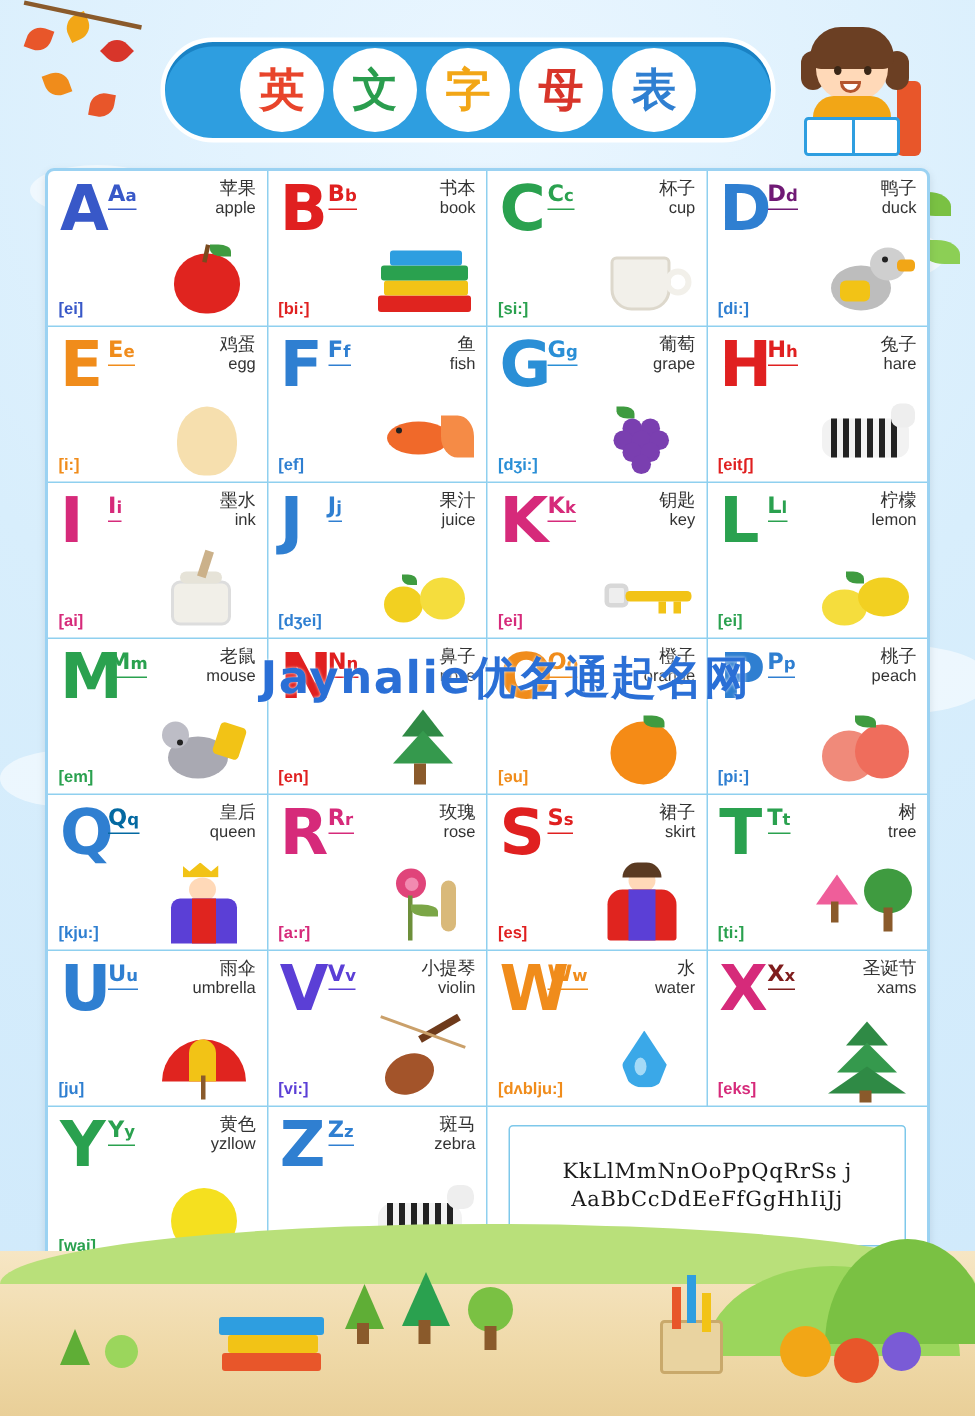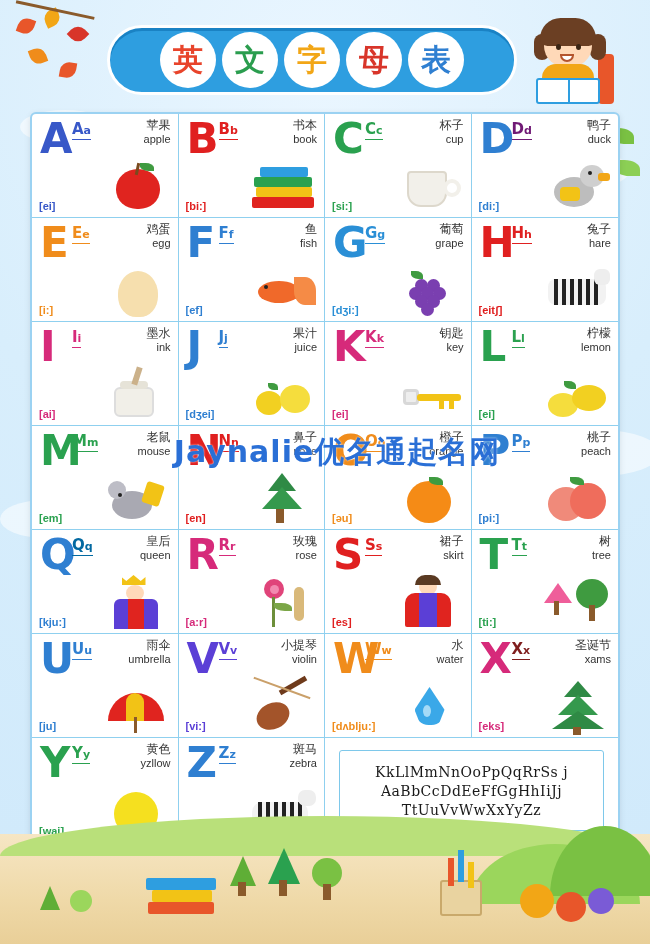--- a/index.html
+++ b/index.html
@@ -530,21 +530,20 @@
             <div class="sh" style="left:52px;top:20px;width:4px;height:24px;background:#222;"></div>
       <div class="sh" style="left:52px;top:8px;width:18px;height:16px;background:#eee;border-radius:7px;"></div>
       <div class="sh" style="left:10px;top:42px;width:5px;height:12px;background:#222;"></div>
       <div class="sh" style="left:50px;top:42px;width:5px;height:12px;background:#222;"></div>
           </div>
         </div>
         <div class="cell last-row alpha-cell" style="border-right: none;">
   <div class="alpha-box">
     <div class="alpha-line">KkLlMmNnOoPpQqRrSs j</div>
             <div class="alpha-line">AaBbCcDdEeFfGgHhIiJj</div>
-            <div class="alpha-line">TtUuVvWwXxYyZz</div>
   </div>
         </div>
       </div>
   </div>
 
   <div id="watermark">Jaynalie优名通起名网</div>
 
   <div id="ground">
     <div class="hill" style="left:470px;bottom:40px;width:170px;height:60px;background:#9bd65c;"></div>
     <div class="hill" style="left:550px;bottom:48px;width:110px;height:70px;background:#7ac143;"></div>

